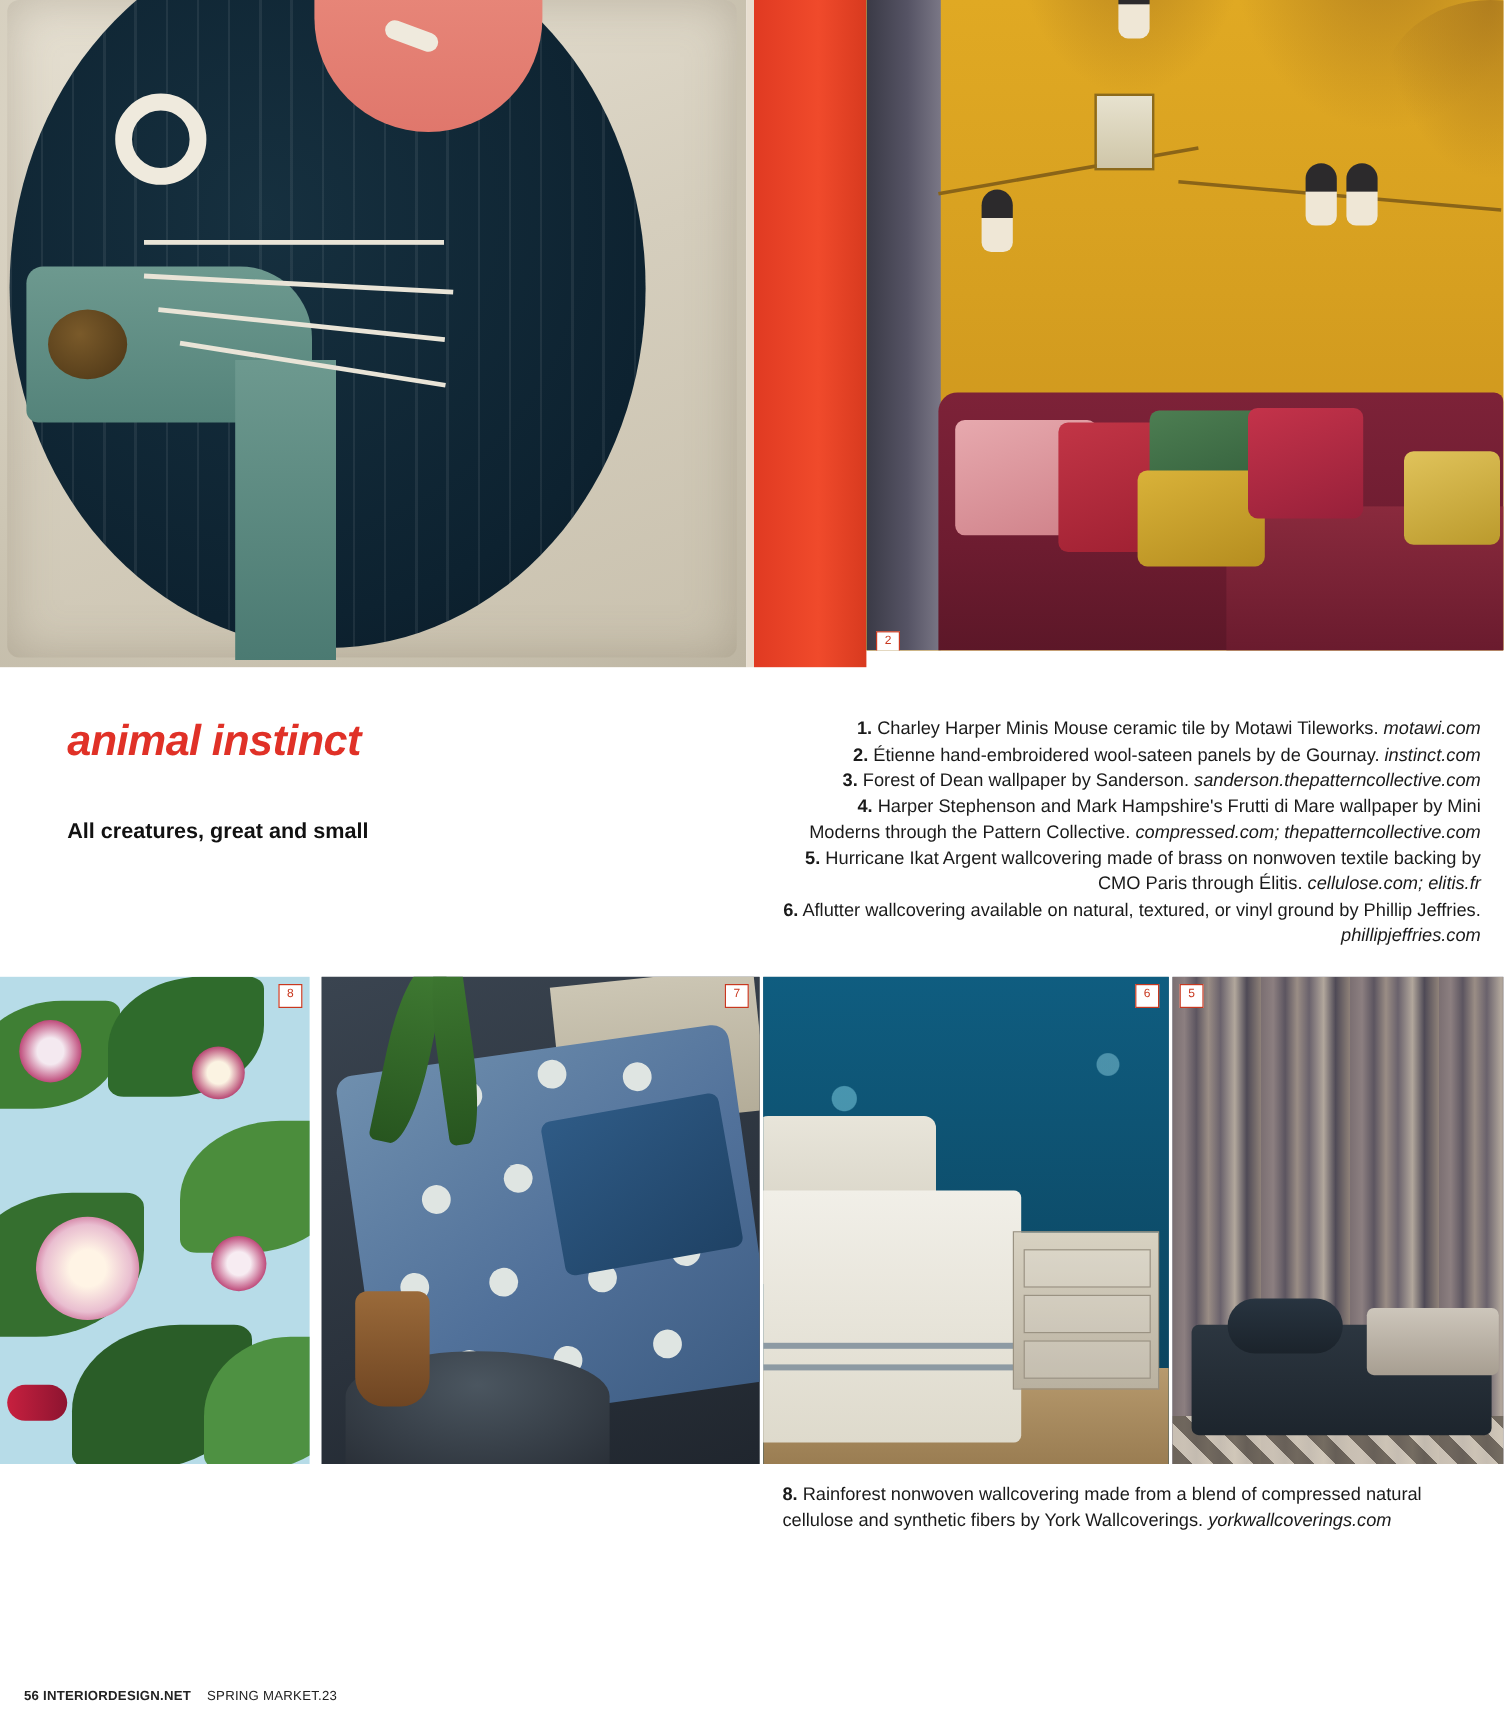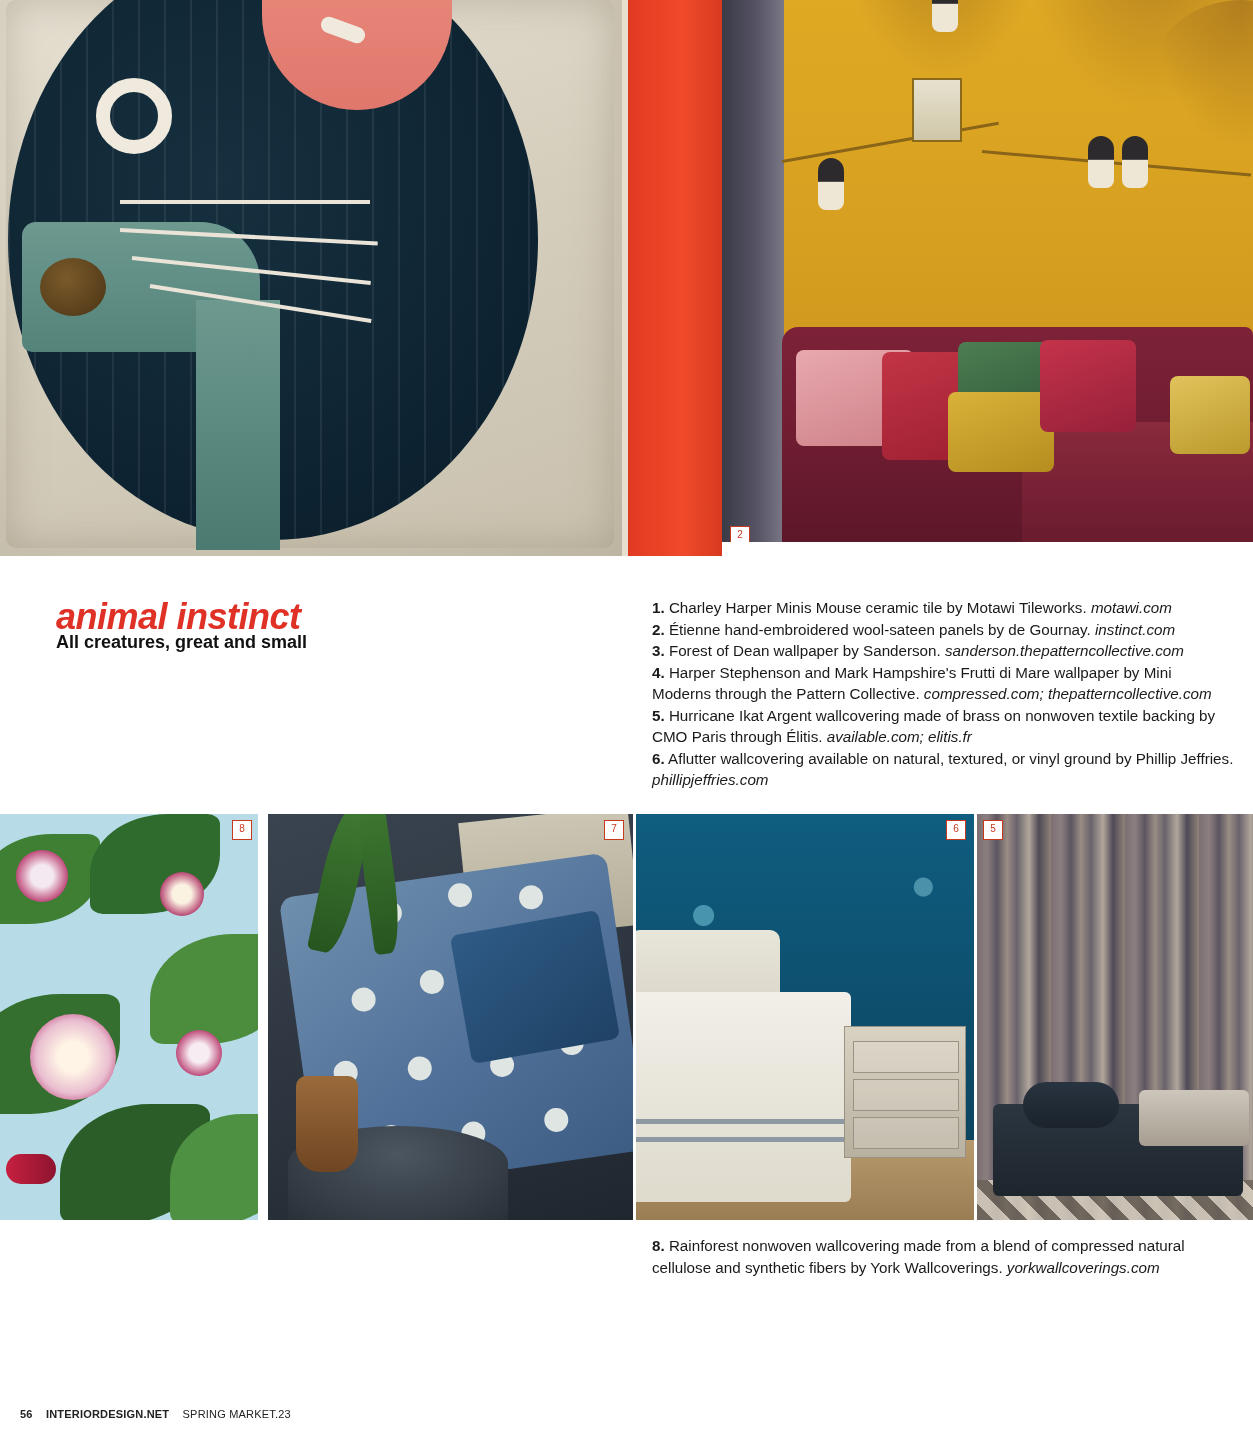--- a/index.html
+++ b/index.html
@@ -189,36 +189,36 @@
     left: 56px; top: 596px;
     font-family: "Liberation Sans", sans-serif;
     font-style: italic;
     font-weight: bold;
     font-size: 36px;
     color: #e03127;
     letter-spacing: -0.5px;
   }
   .subhead {
     position: absolute;
-    left: 56px; top: 632px;
+    left: 56px; top: 682px;
     font-family: "Liberation Sans", sans-serif;
     font-weight: bold;
     font-size: 18px;
     color: #111111;
   }
 
   .caption-block {
     position: absolute;
     width: 582px;
     font-family: "Liberation Sans", sans-serif;
     font-size: 15.2px;
     line-height: 21.5px;
     color: #1a1a1a;
   }
-  .caption-top { left: 652px; top: 597px; }
+  .caption-top { left: 652px; top: 597px; text-align: right; }
   .caption-bottom { left: 652px; top: 1235px; }
 
   .cap-item { margin: 0 0 0 0; text-indent: 0; }
   .cap-num { font-weight: bold; }
   .cap-url { font-style: italic; }
 
   
   .bot-band {
     position: absolute;
     left: 0; top: 814px;
@@ -373,21 +373,21 @@
   
   .footer {
     position: absolute;
     left: 20px; top: 1408px;
     font-family: "Liberation Sans", sans-serif;
     font-size: 11px;
     color: #222;
     letter-spacing: .2px;
   }
   .footer .pg { font-weight: bold; }
-  .footer .brand { font-weight: bold; margin-left: 10px; }
+  .footer .brand { font-weight: bold; }
   .footer .issue { margin-left: 10px; }
 </style>
 </head>
 <body>
 
 <div class="top-band">
 
   <div class="tile-img">
     <div class="tile-bg"></div>
     <div class="tile-plate"></div>
@@ -441,21 +441,21 @@
 </div>
 
 <div class="headline">animal instinct</div>
 <div class="subhead">All creatures, great and small</div>
 
 <div class="caption-block caption-top">
   <div class="cap-item"><span class="cap-num">1.</span><span> Charley Harper Minis Mouse ceramic tile by Motawi Tileworks. </span><span class="cap-url">motawi.com</span></div>
   <div class="cap-item"><span class="cap-num">2.</span><span> Étienne hand-embroidered wool-sateen panels by de Gournay. </span><span class="cap-url">instinct.com</span></div>
   <div class="cap-item"><span class="cap-num">3.</span><span> Forest of Dean wallpaper by Sanderson. </span><span class="cap-url">sanderson.thepatterncollective.com</span></div>
   <div class="cap-item"><span class="cap-num">4.</span><span> Harper Stephenson and Mark Hampshire's Frutti di Mare wallpaper by Mini Moderns through the Pattern Collective. </span><span class="cap-url">compressed.com; thepatterncollective.com</span></div>
-  <div class="cap-item"><span class="cap-num">5.</span><span> Hurricane Ikat Argent wallcovering made of brass on nonwoven textile backing by CMO Paris through Élitis. </span><span class="cap-url">available.com; elitis.fr</span></div>
+  <div class="cap-item"><span class="cap-num">5.</span><span> Hurricane Ikat Argent wallcovering made of brass on nonwoven textile backing by CMO Paris through Élitis. </span><span class="cap-url">cellulose.com; elitis.fr</span></div>
   <div class="cap-item"><span class="cap-num">6.</span><span> Aflutter wallcovering available on natural, textured, or vinyl ground by Phillip Jeffries. </span><span class="cap-url">phillipjeffries.com</span></div>
 </div>
 
 <div class="bot-band">
 
   <div class="img8">
     <div class="leaf" style="left:-20px; top:20px; width:120px; height:90px; background:#3f7f34;"></div>
     <div class="leaf" style="left:90px; top:0px; width:130px; height:100px; background:#2f6b2c;"></div>
     <div class="leaf" style="left:150px; top:120px; width:140px; height:110px; background:#4b8d3c;"></div>
     <div class="leaf" style="left:-30px; top:180px; width:150px; height:120px; background:#356f2f;"></div>

